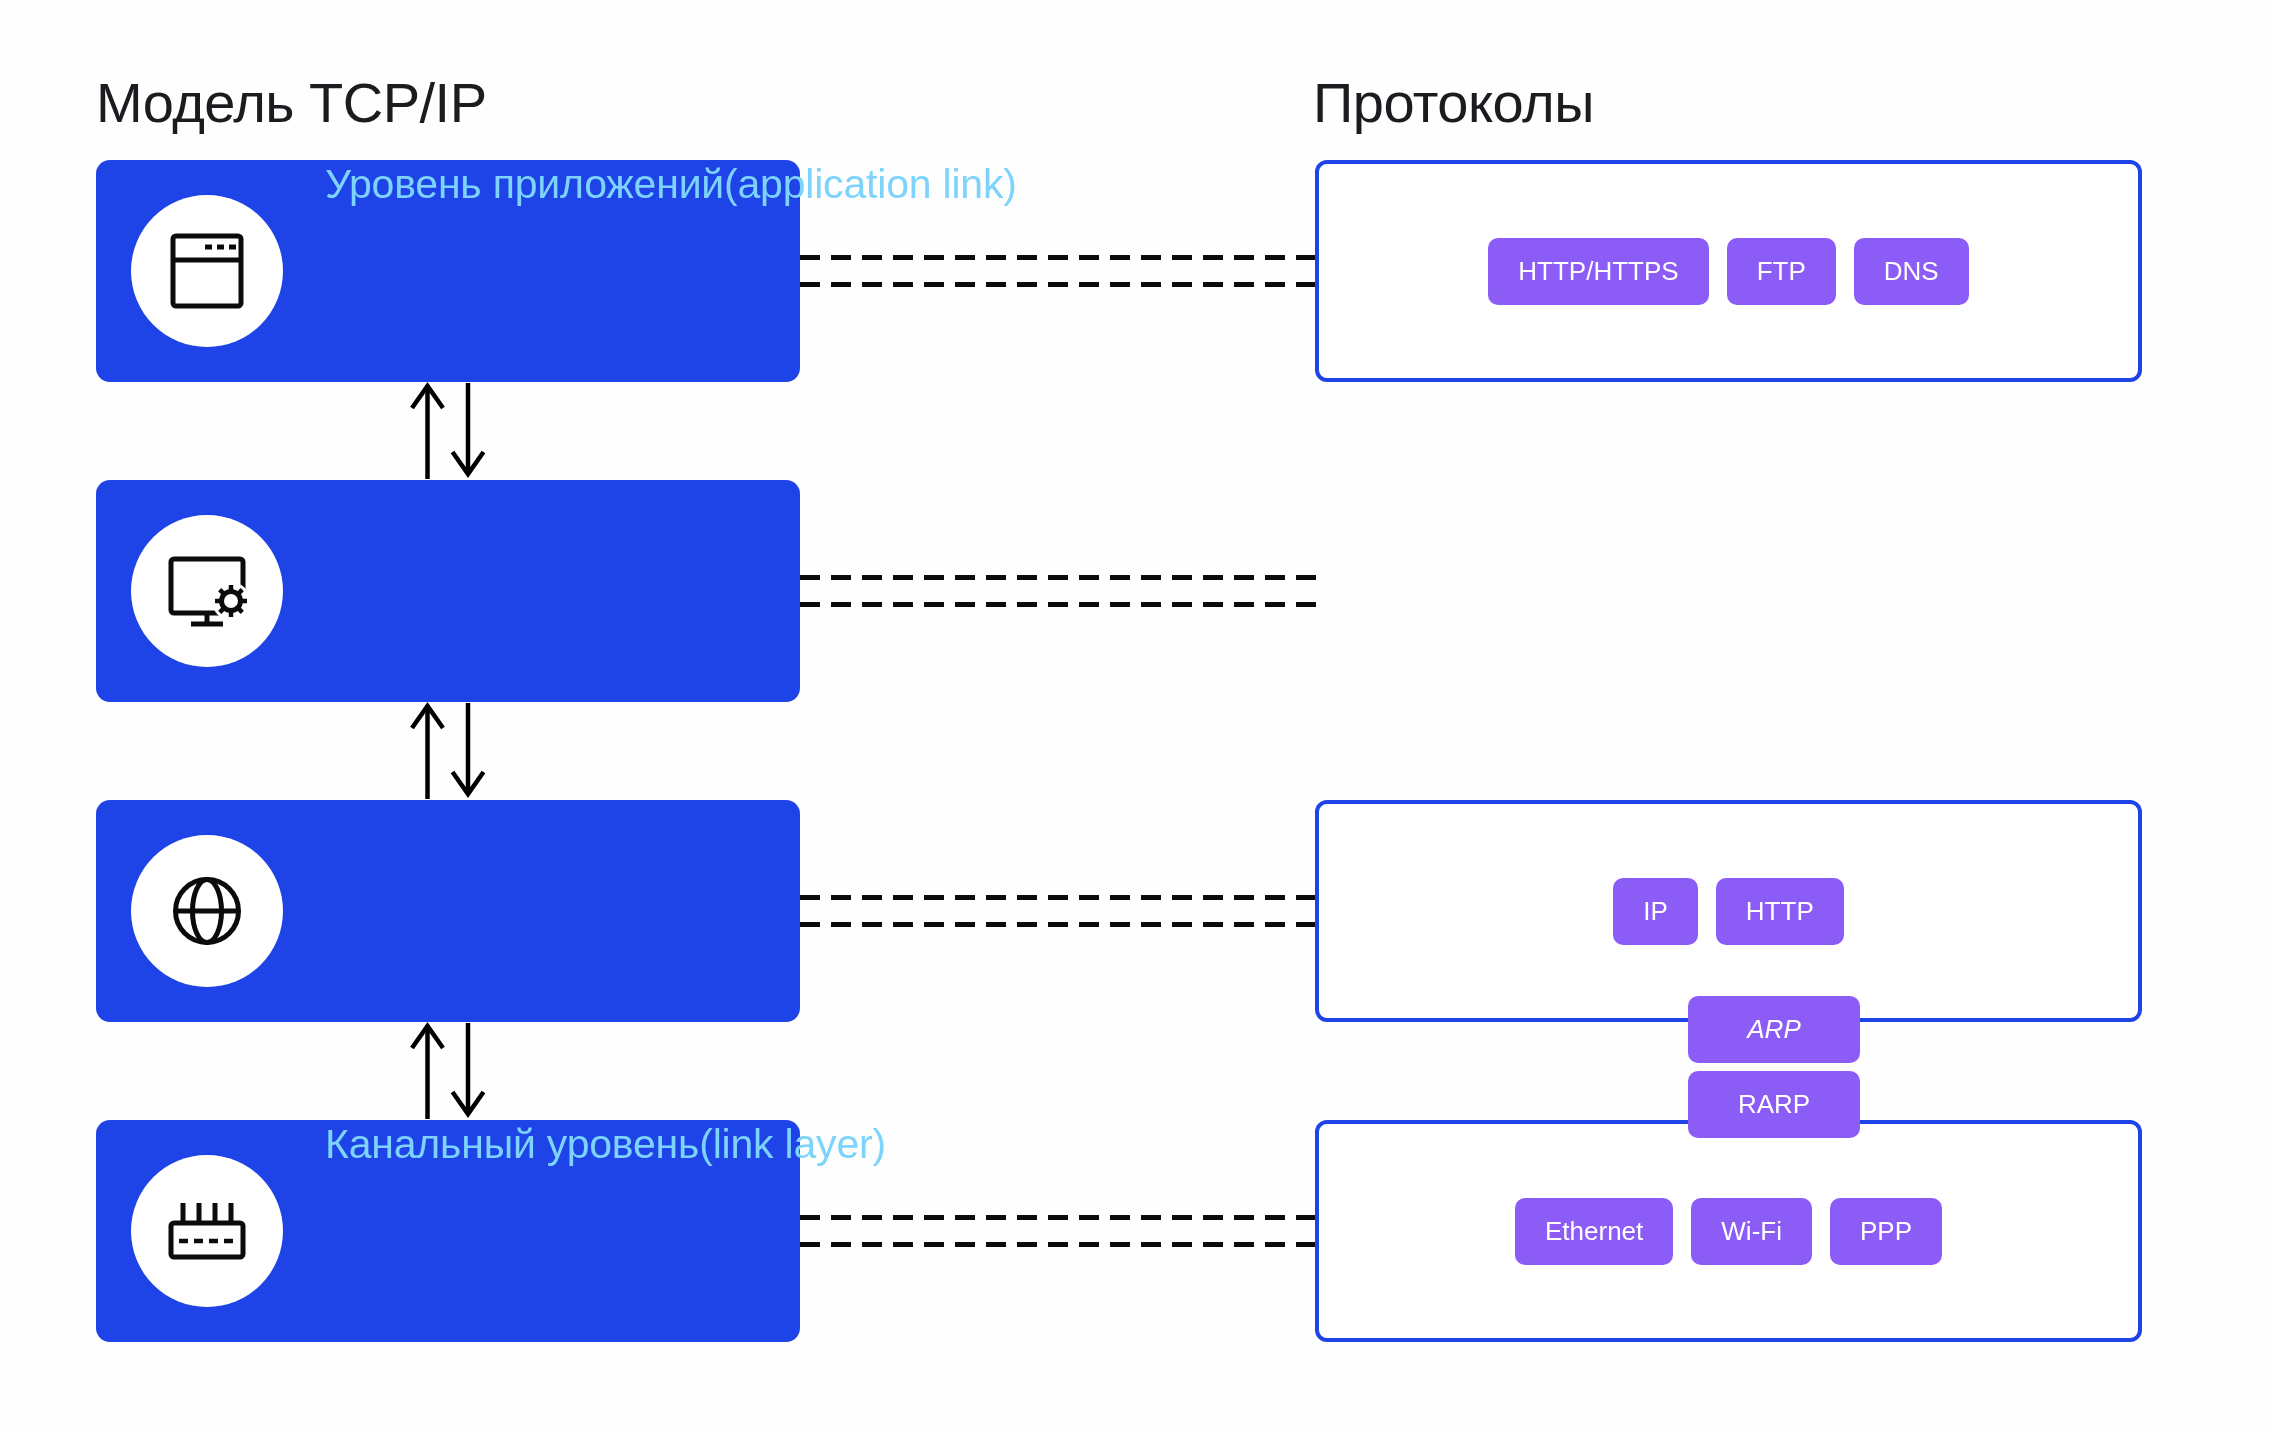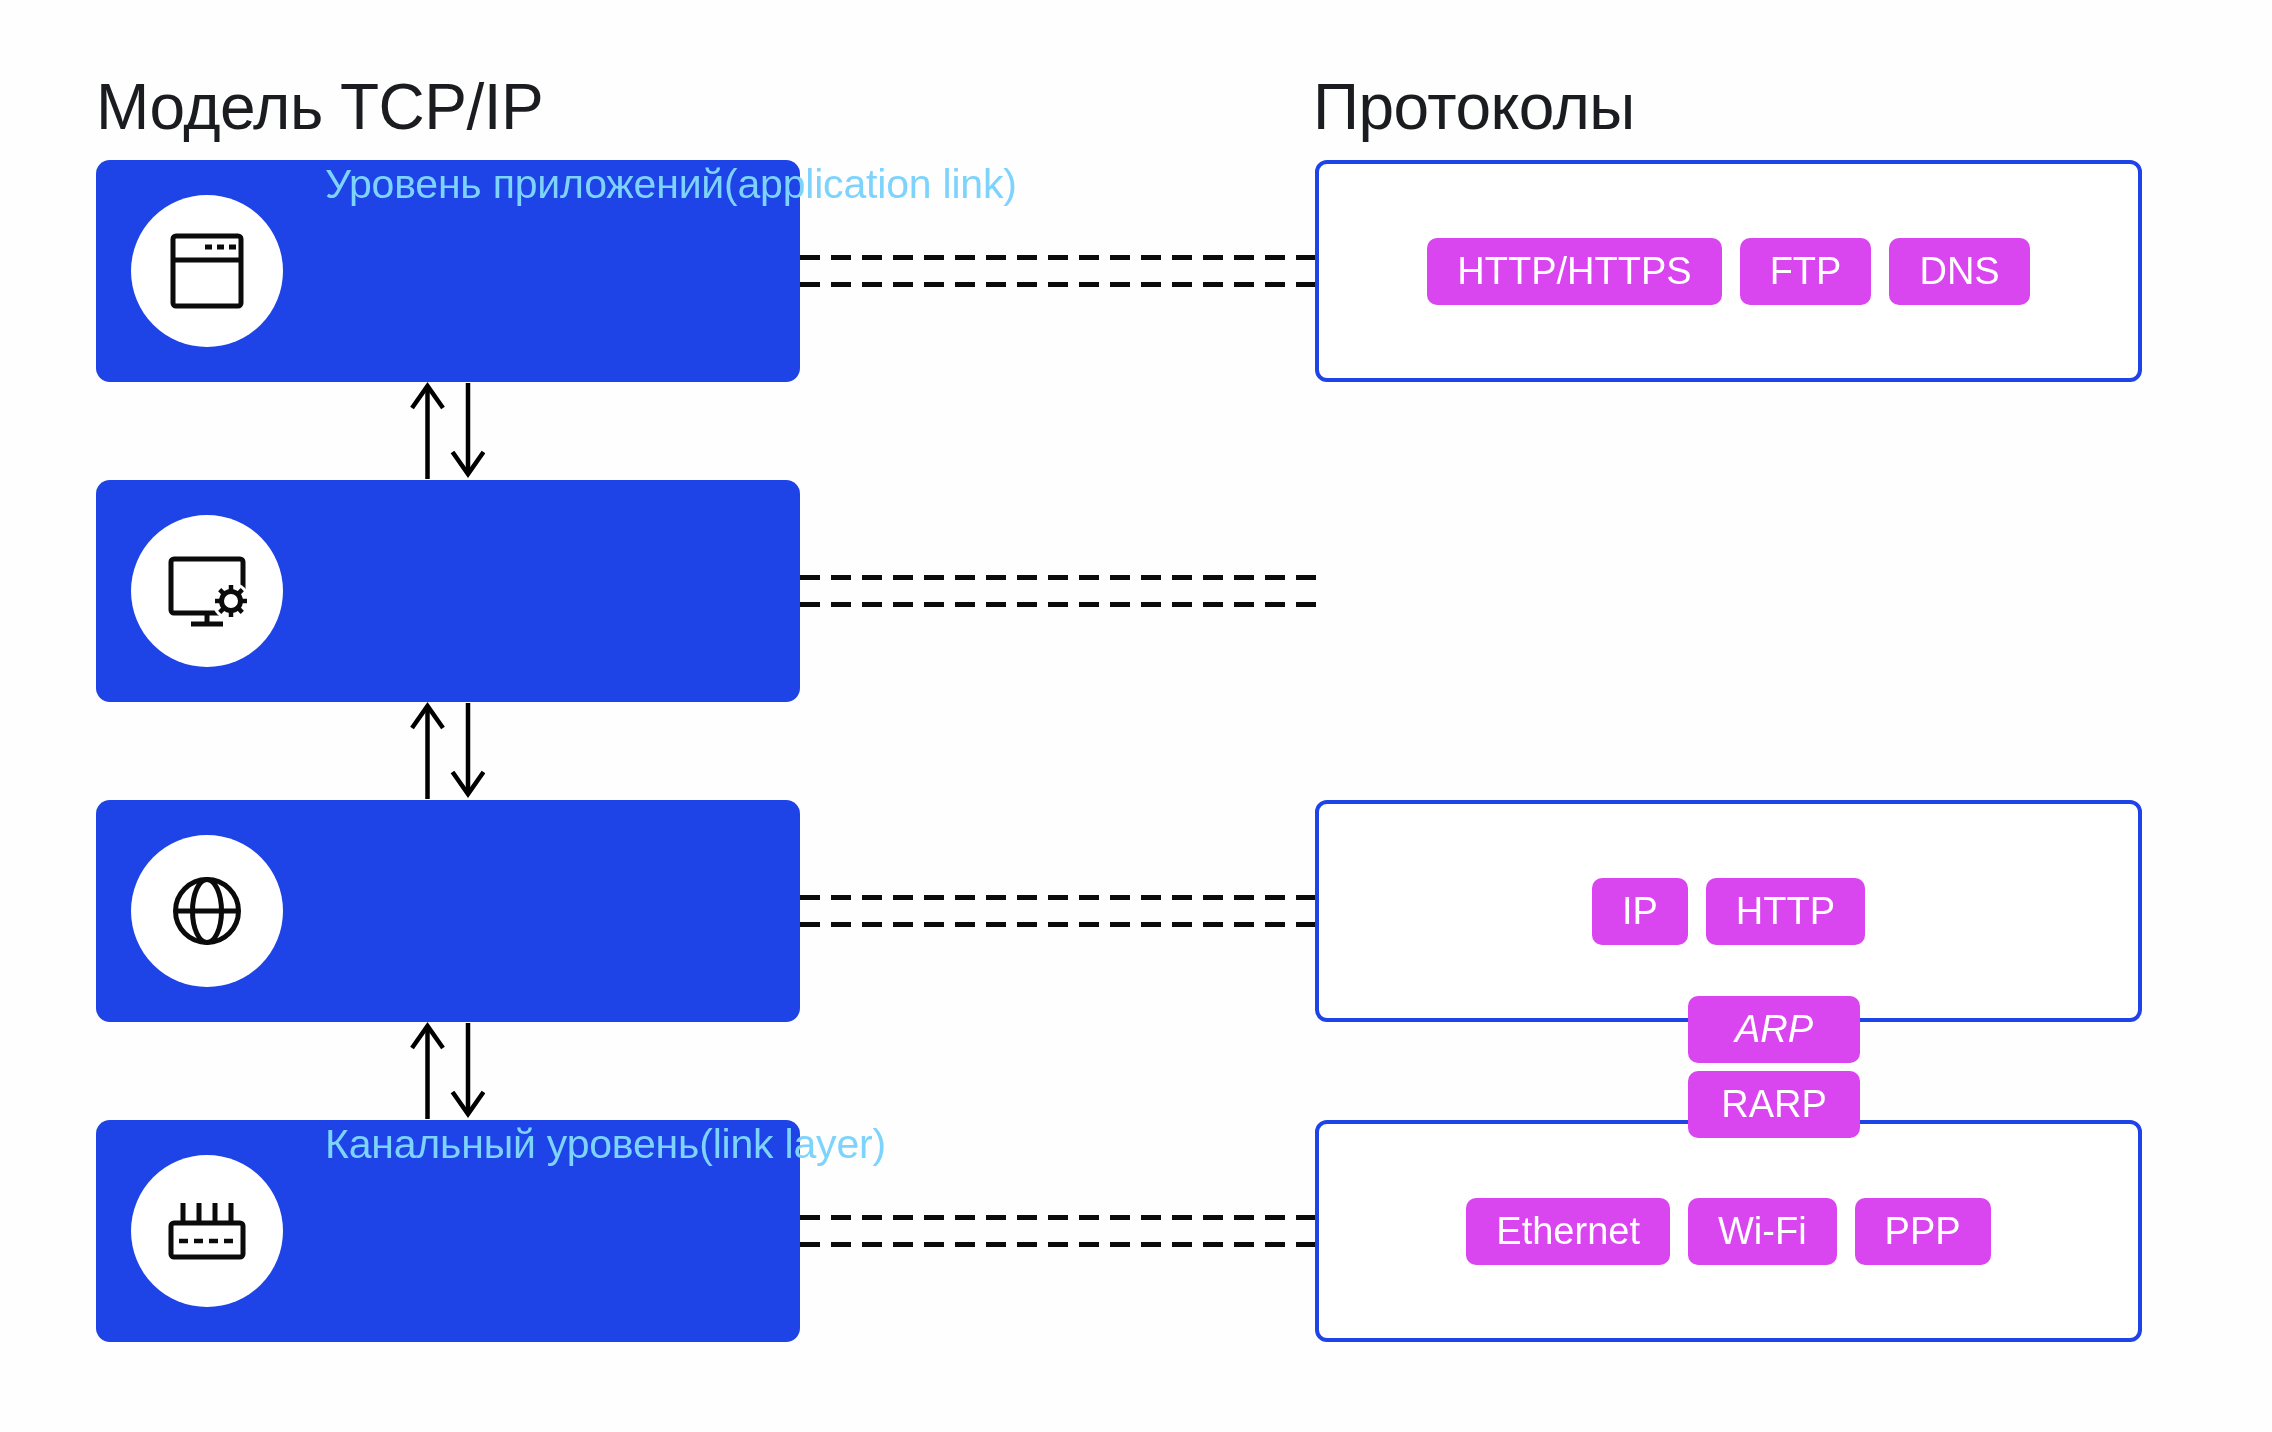--- a/index.html
+++ b/index.html
@@ -1,21 +1,21 @@
 <!DOCTYPE html>
 <html><head>
 <meta charset="utf-8">
 <style>
   html,body{margin:0;padding:0;background:#fefefe;}
   .canvas{
     position:relative;width:2272px;height:1432px;background:#fefefe;overflow:hidden;
     font-family:"Liberation Sans","DejaVu Sans",sans-serif;
   }
   .title{
-    position:absolute;top:72px;font-size:64px;line-height:1.1;font-weight:500;
+    position:absolute;top:72px;font-size:56px;line-height:1.1;font-weight:500;
     color:#1b1c20;letter-spacing:-0.5px;white-space:nowrap;
   }
   .title.left{left:96px;}
   .title.right{left:1313px;}
 
   .row{position:absolute;left:0;width:2272px;height:222px;}
 
   .layer-box{
     position:absolute;left:96px;top:0;width:704px;height:222px;
     background:#1e43e6;border-radius:14px;
@@ -37,22 +37,22 @@
   }
   .dash.d1{top:95px;}
   .dash.d2{top:122px;}
 
   .proto-box{
     position:absolute;left:1315px;top:0;width:827px;height:222px;box-sizing:border-box;
     background:#ffffff;border:4px solid #1e43e6;border-radius:12px;
     display:flex;align-items:center;justify-content:center;gap:18px;
   }
   .badge{
-    height:67px;padding:0 30px;background:#d946ef;border-radius:10px;color:#ffffff;
-    font-size:38px;font-weight:500;display:flex;align-items:center;justify-content:center;
+    height:67px;padding:0 30px;background:#8b5cf6;border-radius:10px;color:#ffffff;
+    font-size:26px;font-weight:500;display:flex;align-items:center;justify-content:center;
     white-space:nowrap;
   }
   .badge.bridge{
     position:absolute;left:1688px;width:172px;padding:0;z-index:5;
   }
   .badge.arp{top:996px;font-style:italic;}
   .badge.rarp{top:1071px;}
 
   .gap-arrows{position:absolute;left:405px;width:80px;height:98px;}
   .gap-arrows.g1{top:382px;}

